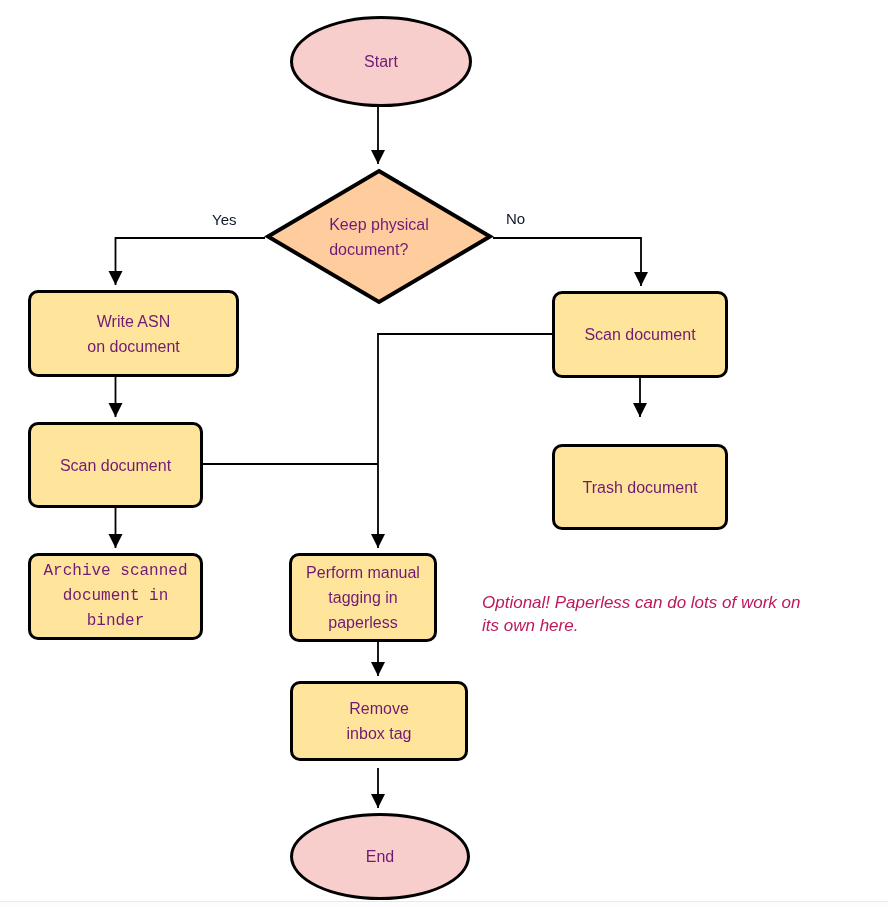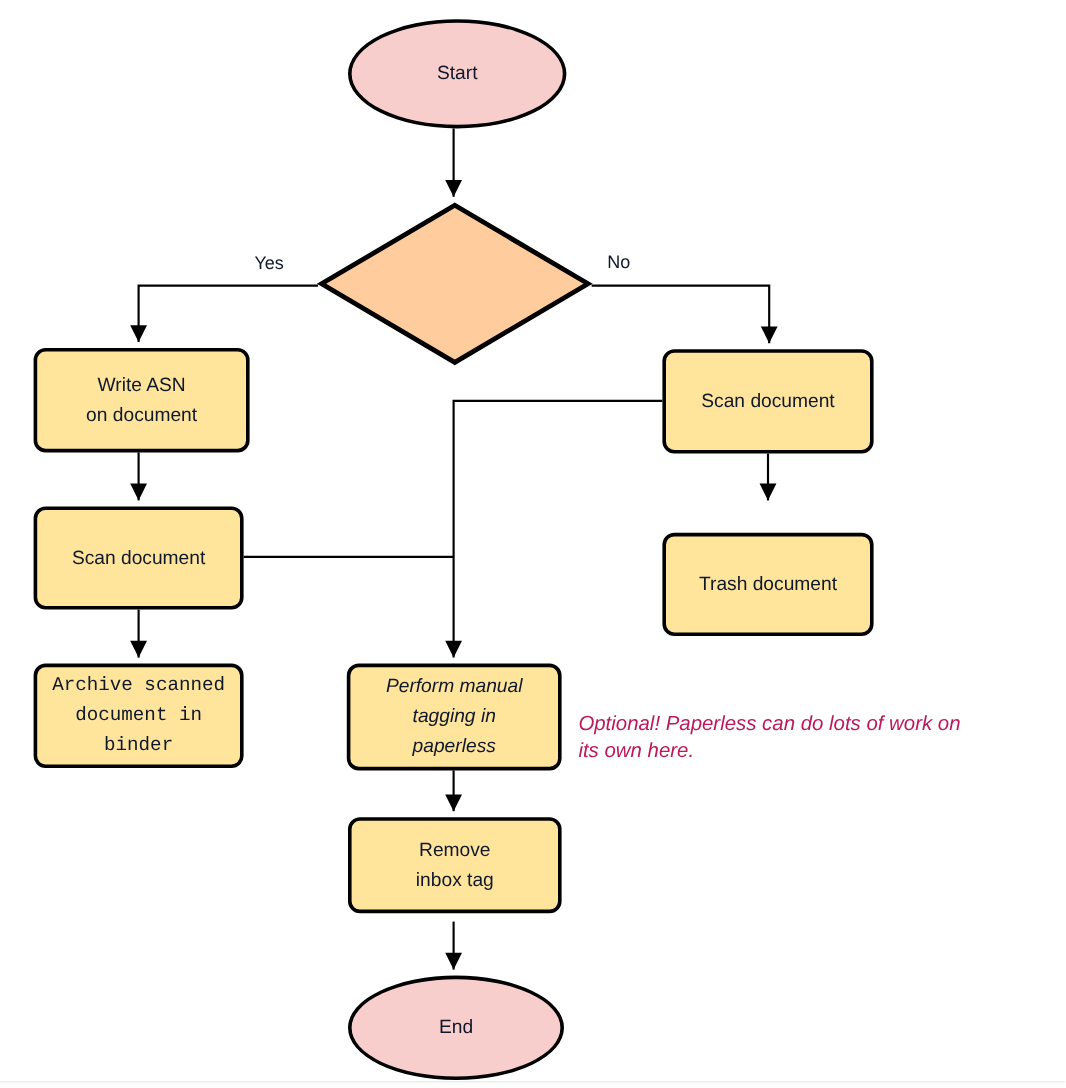--- a/index.html
+++ b/index.html
@@ -21,46 +21,46 @@
   }
   .edge { stroke: var(--connector, #000); stroke-width: 1.8; fill: none; }
   .node {
     position: absolute;
     z-index: 1;
     display: flex;
     flex-direction: column;
     align-items: center;
     justify-content: center;
     text-align: left;
-    color: #0f172a;
+    color: #701a75;
     font-size: 16px;
     line-height: 25px;
     box-sizing: border-box;
   }
   .process {
     background: var(--process-fill, #FFE59B);
     border: 3px solid var(--shape-stroke, #000);
     border-radius: 10px;
   }
   .terminator {
     background: var(--terminator-fill, #F8CECC);
     border: 3.5px solid var(--shape-stroke, #000);
     border-radius: 50%;
   }
   .decision-shape { position: absolute; left: 0; top: 0; overflow: visible; }
   .decision-text { position: relative; z-index: 1; }
 
   #node-start      { left: 290px; top: 16px;  width: 182px; height: 91px; }
   #node-decision   { left: 265px; top: 168px; width: 228px; height: 137px; background: none; border: none; }
-  #node-write-asn  { left: 28px;  top: 290px; width: 180px; height: 87px; }
+  #node-write-asn  { left: 28px;  top: 290px; width: 211px; height: 87px; }
   #node-scan-left  { left: 28px;  top: 422px; width: 175px; height: 86px; }
   #node-archive    { left: 28px;  top: 553px; width: 175px; height: 87px; font-family: Liberation Mono, monospace; }
   #node-scan-right { left: 552px; top: 291px; width: 176px; height: 87px; }
   #node-trash      { left: 552px; top: 444px; width: 176px; height: 86px; }
-  #node-tagging    { left: 289px; top: 553px; width: 179px; height: 89px; font-style: italic; }
+  #node-tagging    { left: 289px; top: 553px; width: 148px; height: 89px; }
   #node-remove     { left: 290px; top: 681px; width: 178px; height: 80px; }
   #node-end        { left: 290px; top: 813px; width: 180px; height: 87px; }
 
   .edge-label {
     position: absolute;
     z-index: 2;
     font-size: 15px;
     color: #0f172a;
     white-space: nowrap;
   }
@@ -110,20 +110,24 @@
   </svg>
 
   <div id="node-start" class="node terminator">
     <div>Start</div>
   </div>
 
   <div id="node-decision" class="node">
     <svg class="decision-shape" width="228" height="137" viewBox="0 0 228 137" aria-hidden="true">
       <polygon points="114,3 225,68.5 114,134 3,68.5" style="fill: var(--decision-fill, #FFCC9E); stroke: var(--shape-stroke, #000); stroke-width: 4; stroke-linejoin: miter;"></polygon>
     </svg>
+    <div class="decision-text">
+      <div>Keep physical</div>
+      <div>document?</div>
+    </div>
   </div>
 
   <div id="node-write-asn" class="node process">
     <div>Write ASN</div>
     <div>on document</div>
   </div>
 
   <div id="node-scan-left" class="node process">
     <div>Scan document</div>
   </div>

